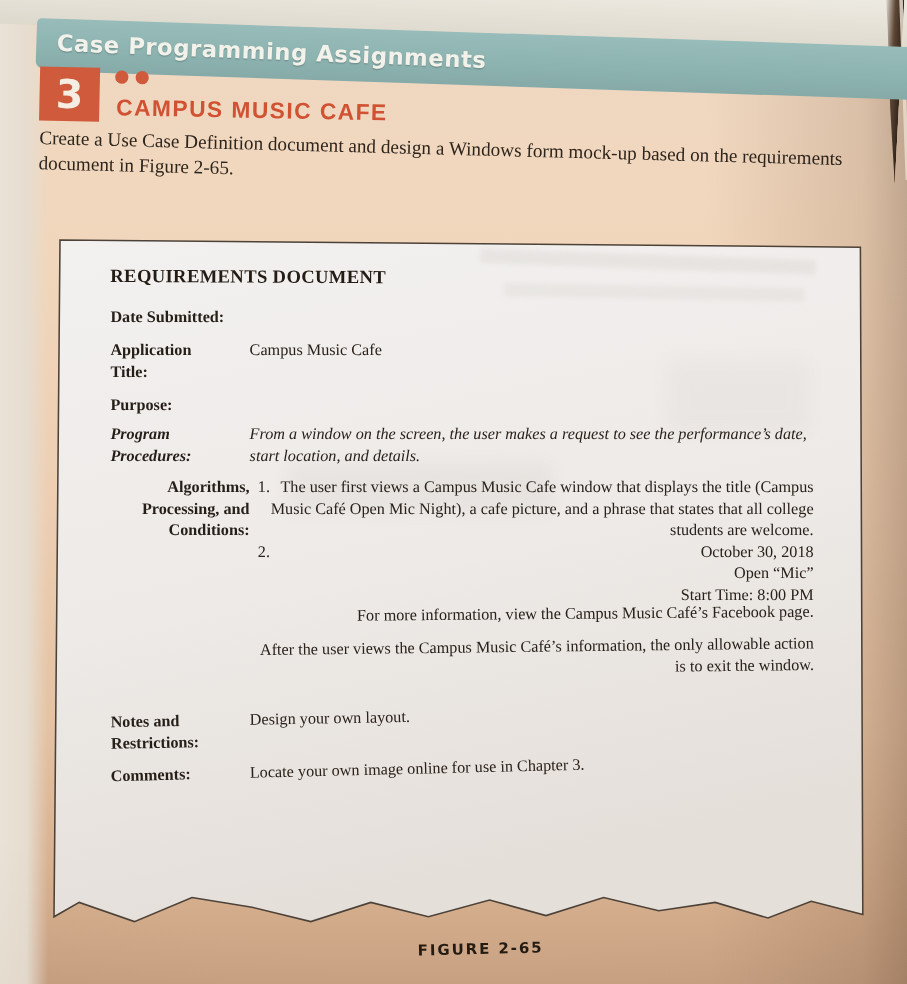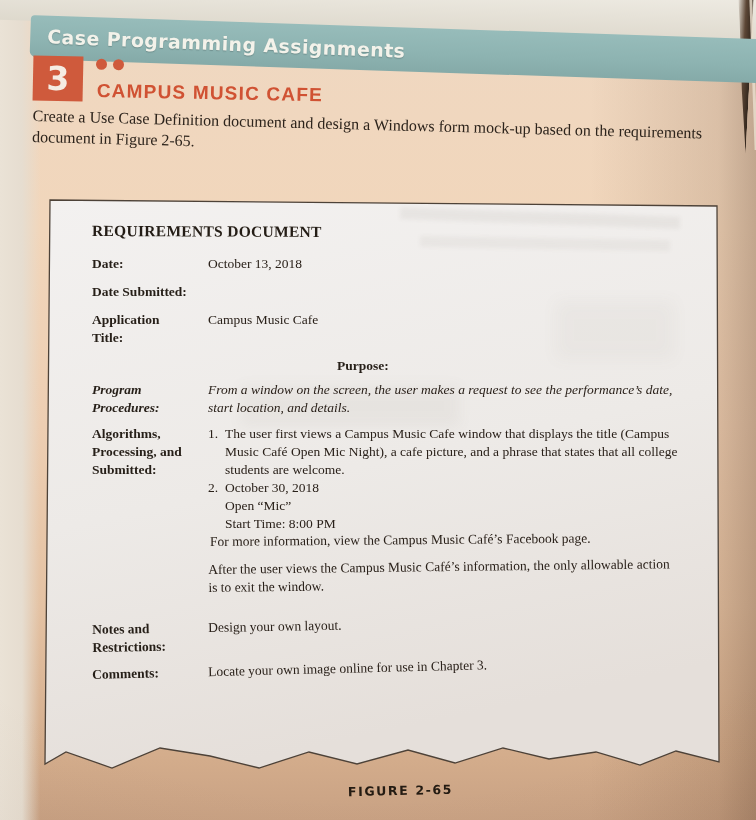--- a/index.html
+++ b/index.html
@@ -58,21 +58,21 @@
   .sheet-svg{position:absolute;left:0;top:0;z-index:3;}
   .ghost{position:absolute;z-index:4;background:#6b6355;pointer-events:none;}
   .doc{position:absolute;left:92px;top:222px;width:606px;z-index:5;
     font-size:13.5px;line-height:18px;color:#2a211a;}
   .doc-header{font-weight:bold;font-size:15.5px;letter-spacing:.3px;
     color:#241d16;margin-bottom:15px;transform:rotate(.25deg);transform-origin:left top;}
   .row{display:flex;align-items:flex-start;margin-bottom:10px;}
   .lbl{width:116px;flex:none;font-weight:bold;color:#261f18;}
   .lbl div{display:block;}
   .val{flex:1;max-width:470px;}
-  .row-purpose{margin-bottom:6px;justify-content:center;}
+  .row-purpose{margin-bottom:6px;}
   .row-program{margin-bottom:8px;font-style:italic;}
   .alg-item{display:flex;}
   .alg-num{width:17px;flex:none;}
   .alg-body{flex:1;}
   .prewrap{white-space:pre-line;}
   .alg-more{margin-left:-15px;transform:rotate(-.5deg);transform-origin:left top;}
   .closing{margin-top:10px;margin-bottom:12px;transform:rotate(-.7deg);transform-origin:left top;}
   .row-notes{transform:rotate(-1deg);transform-origin:left top;margin-bottom:9px;}
   .row-comments{transform:rotate(-1.4deg);transform-origin:left top;}
   .figure-caption{position:absolute;left:348px;top:783px;z-index:6;
@@ -124,24 +124,20 @@
 
   <div class="ghost" style="left:400px;top:212px;width:280px;height:12px;opacity:.07;filter:blur(2px);transform:rotate(2deg);"></div>
   <div class="ghost" style="left:420px;top:238px;width:250px;height:11px;opacity:.06;filter:blur(2px);transform:rotate(1deg);"></div>
   <div class="ghost" style="left:240px;top:385px;width:220px;height:42px;opacity:.05;filter:blur(7px);"></div>
   <div class="ghost" style="left:555px;top:300px;width:120px;height:60px;opacity:.04;filter:blur(8px);"></div>
 
   <div class="doc">
 
     <div class="doc-header">REQUIREMENTS DOCUMENT</div>
 
-    <div class="row">
-      <div class="lbl">Date:</div>
-      <div class="val">October 13, 2018</div>
-    </div>
 
     <div class="row">
       <div class="lbl" style="width:180px;">Date Submitted:</div>
       <div class="val"></div>
     </div>
 
     <div class="row">
       <div class="lbl">
         <div>Application</div>
         <div>Title:</div>
@@ -154,25 +150,25 @@
     </div>
 
     <div class="row row-program">
       <div class="lbl">
         <div>Program</div>
         <div>Procedures:</div>
       </div>
       <div class="val">From a window on the screen, the user makes a request to see the performance’s date, start location, and details.</div>
     </div>
 
-    <div class="row" style="margin-bottom:12px;">
+    <div class="row" style="margin-bottom:12px;text-align:right;">
       <div class="lbl">
         <div>Algorithms,</div>
         <div>Processing, and</div>
-        <div>Submitted:</div>
+        <div>Conditions:</div>
       </div>
       <div class="val">
         <div class="alg-item">
           <span class="alg-num">1.</span>
           <div class="alg-body">The user first views a Campus Music Cafe window that displays the title (Campus Music Café Open Mic Night), a cafe picture, and a phrase that states that all college students are welcome.</div>
         </div>
         <div class="alg-item">
           <span class="alg-num">2.</span>
           <div class="alg-body">
             <div class="prewrap">October 30, 2018

